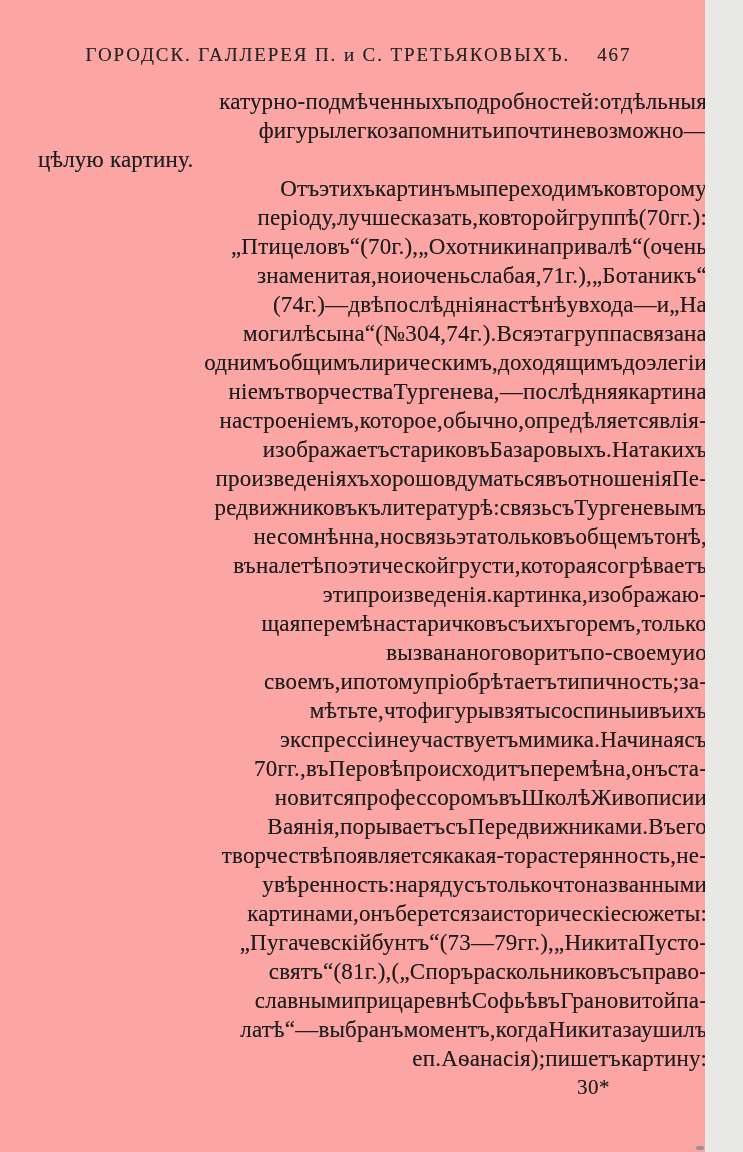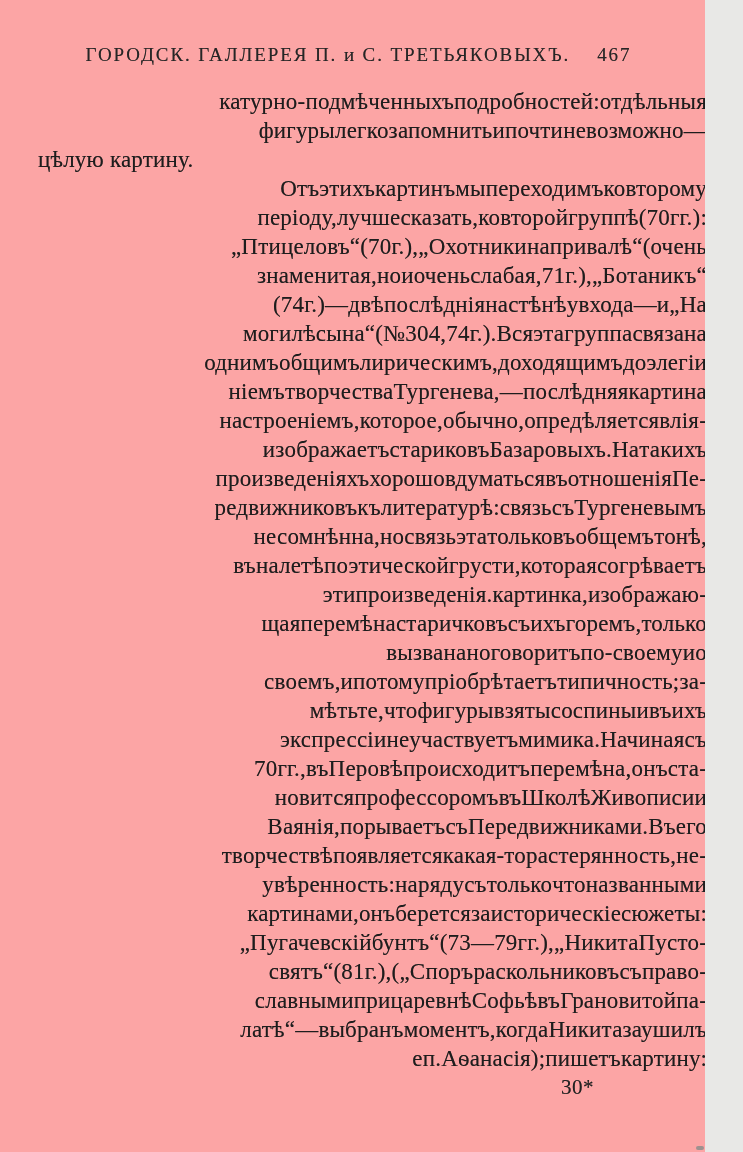--- a/index.html
+++ b/index.html
@@ -45,21 +45,21 @@
   .line { height: 29px; white-space: nowrap; }
   .line.just {
     display: flex;
     justify-content: flex-end;
     align-items: baseline;
   }
   .line.indent { padding-left: 27px; }
   .signature-mark {
     position: absolute;
     top: 1075px;
-    right: 111px;
+    right: 95px;
     font-size: 21px;
     letter-spacing: 0.5px;
     color: #232323;
     text-shadow: 0 0 0.45px rgba(25,25,25,0.5);
   }
   .corner-speck {
     position: absolute;
     right: 1px;
     bottom: 2px;
     width: 8px;

